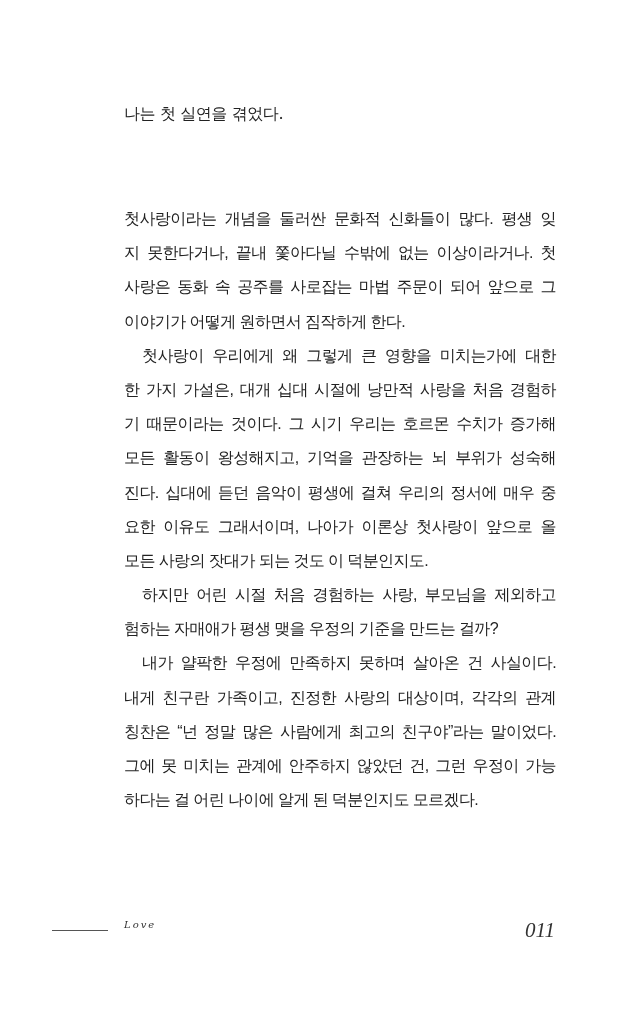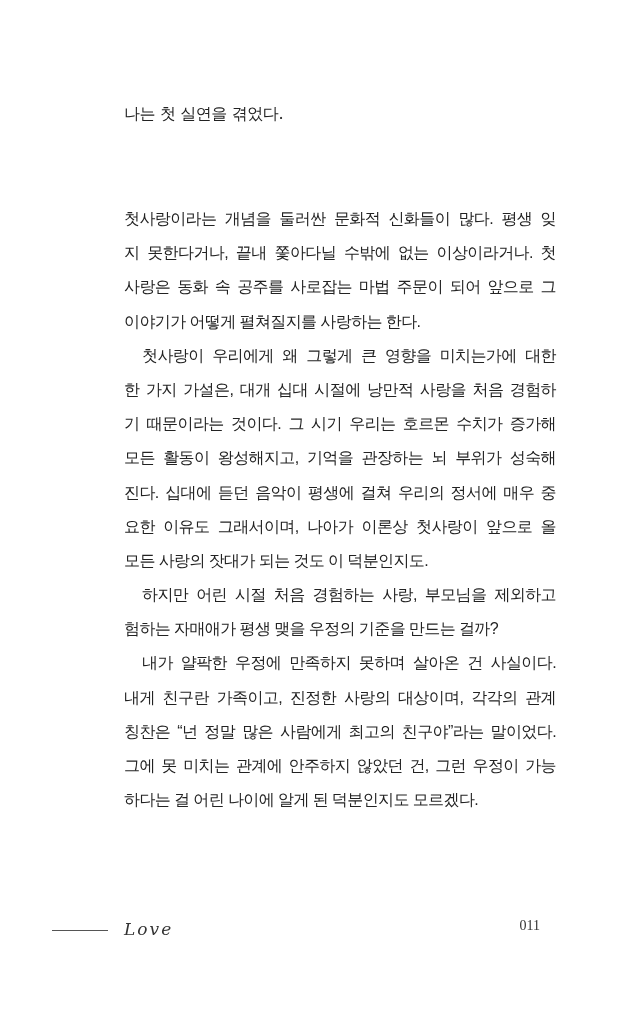--- a/index.html
+++ b/index.html
@@ -70,46 +70,47 @@
       width: 56px;
       height: 1px;
       background: #555;
     }
     .footer-title {
       position: absolute;
       left: 72px;
       top: 1px;
       font-family: "DejaVu Serif", "Liberation Serif", serif;
       font-style: italic;
-      font-size: 17px;
+      font-size: 10px;
       letter-spacing: 2px;
       color: #333;
     }
     .page-number {
       position: absolute;
-      right: 16px;
+      right: 1px;
       top: 0;
       font-family: "Liberation Serif", "DejaVu Serif", serif;
-      font-size: 14px;
+      font-style: italic;
+      font-size: 21px;
       color: #333;
     }
   </style>
 </head>
 <body>
 
 <div class="page">
 
   <div class="lead">나는 첫 실연을 겪었다.</div>
 
   <div class="body-text">
 
     <span class="line">첫사랑이라는 개념을 둘러싼 문화적 신화들이 많다. 평생 잊</span>
     <span class="line">지 못한다거나, 끝내 쫓아다닐 수밖에 없는 이상이라거나. 첫</span>
     <span class="line">사랑은 동화 속 공주를 사로잡는 마법 주문이 되어 앞으로 그</span>
-    <span class="line last">이야기가 어떻게 펼쳐질지를 사랑하는 한다.</span>
+    <span class="line last">이야기가 어떻게 원하면서 짐작하게 한다.</span>
 
     <span class="line indent">첫사랑이 우리에게 왜 그렇게 큰 영향을 미치는가에 대한</span>
     <span class="line">한 가지 가설은, 대개 십대 시절에 낭만적 사랑을 처음 경험하</span>
     <span class="line">기 때문이라는 것이다. 그 시기 우리는 호르몬 수치가 증가해</span>
     <span class="line">모든 활동이 왕성해지고, 기억을 관장하는 뇌 부위가 성숙해</span>
     <span class="line">진다. 십대에 듣던 음악이 평생에 걸쳐 우리의 정서에 매우 중</span>
     <span class="line">요한 이유도 그래서이며, 나아가 이론상 첫사랑이 앞으로 올</span>
     <span class="line last">모든 사랑의 잣대가 되는 것도 이 덕분인지도.</span>
 
     <span class="line indent">하지만 어린 시절 처음 경험하는 사랑, 부모님을 제외하고</span>

